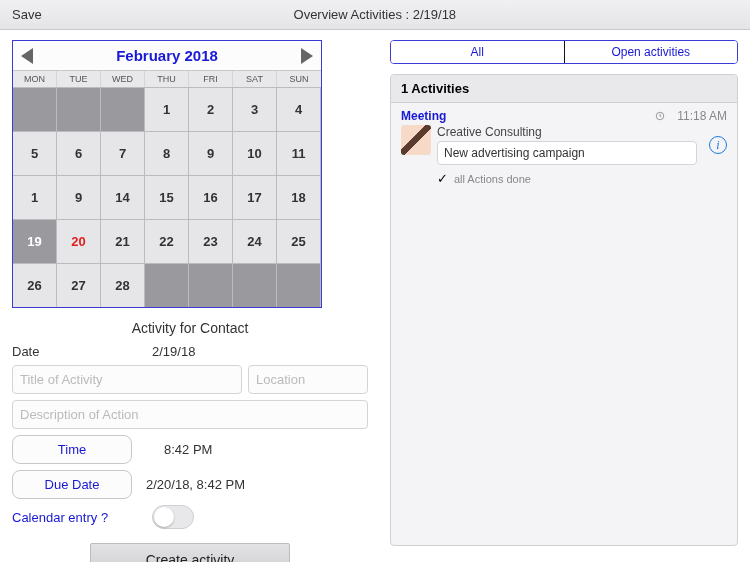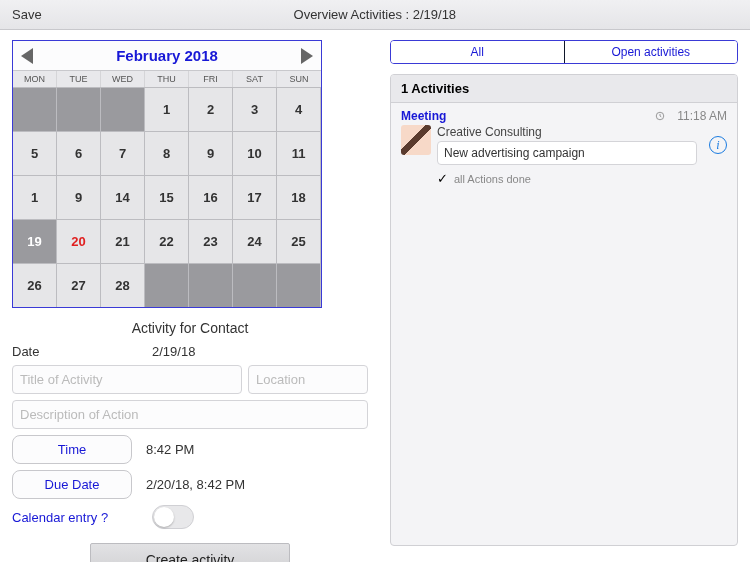--- a/index.html
+++ b/index.html
@@ -178,21 +178,21 @@
     <div class="inputs-row">
       <input type="text" class="title-input" placeholder="Title of Activity" style="">
       <input type="text" class="loc-input" placeholder="Location" style="">
     </div>
     <div class="inputs-row">
       <input type="text" class="desc-input" placeholder="Description of Action" style="">
     </div>
 
     <div class="row">
       <div class="pill-btn">Time</div>
-      <span class="val" style="margin-left:14px">8:42 PM</span>
+      <span class="val" style="margin-left:32px">8:42 PM</span>
     </div>
     <div class="row">
       <div class="pill-btn">Due Date</div>
       <span class="val" style="margin-left:14px">2/20/18, 8:42 PM</span>
     </div>
     <div class="row">
       <span class="cal-link" style="width:140px">Calendar entry ?</span>
       <div class="toggle"></div>
     </div>
 

